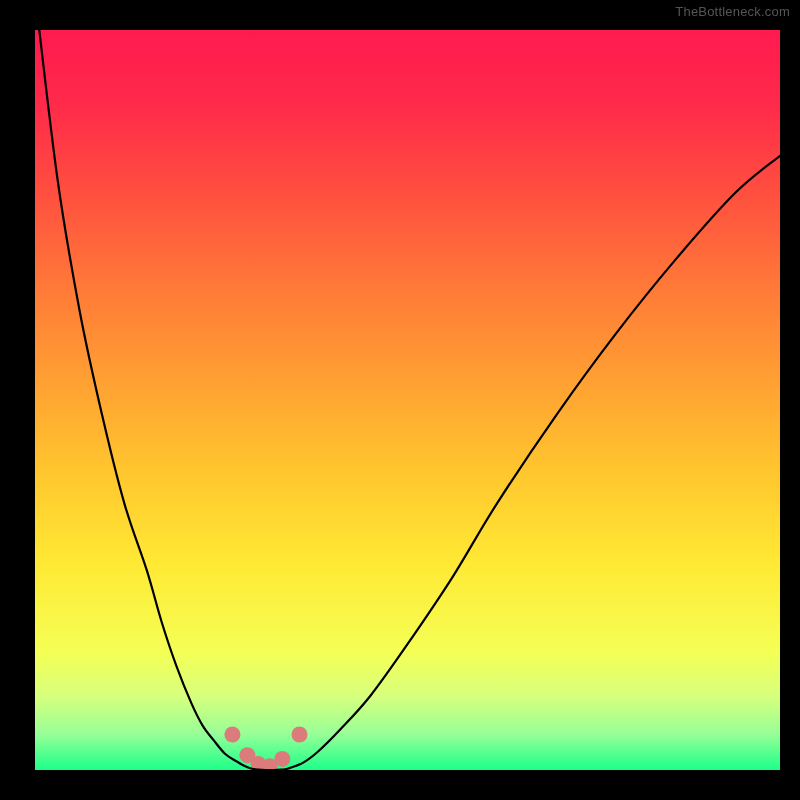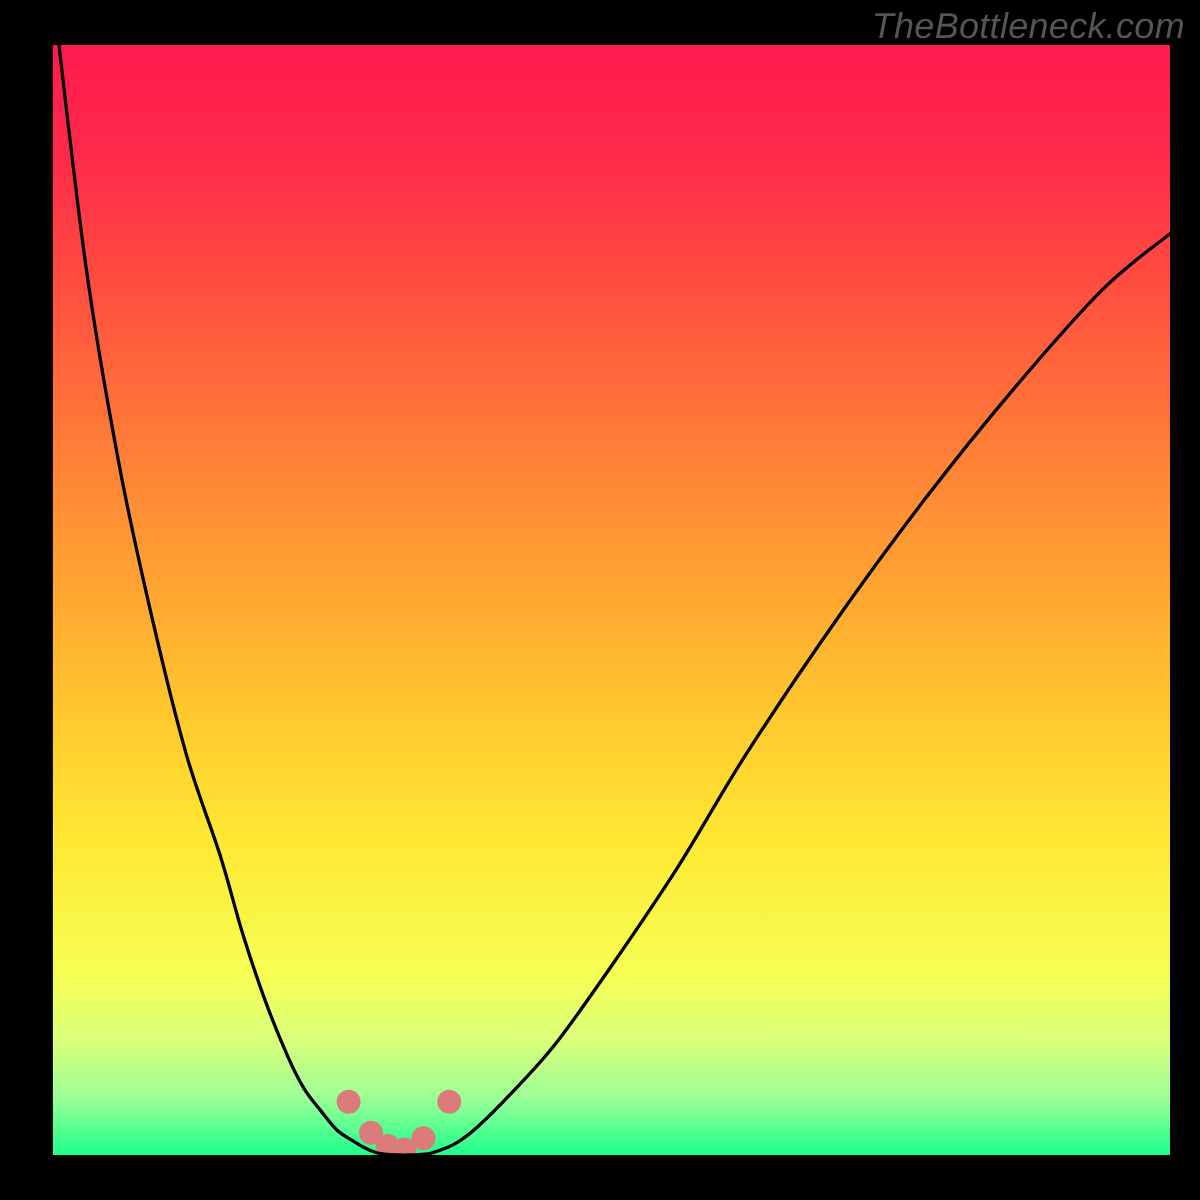--- a/index.html
+++ b/index.html
@@ -17,26 +17,25 @@
     left: 0;
     width: 800px;
     height: 800px;
     background: #000;
   }
   .watermark {
     position: absolute;
     top: 4px;
     right: 10px;
     color: #555;
-    font-size: 24px;
+    font-size: 13px;
     font-weight: 500;
     letter-spacing: 0.2px;
     z-index: 30;
     user-select: none;
-    font-style: italic;
   }
   
   .plot-area {
     position: absolute;
     left: 35px;
     top: 30px;
     width: 745px;
     height: 740px;
     overflow: hidden;
   }

